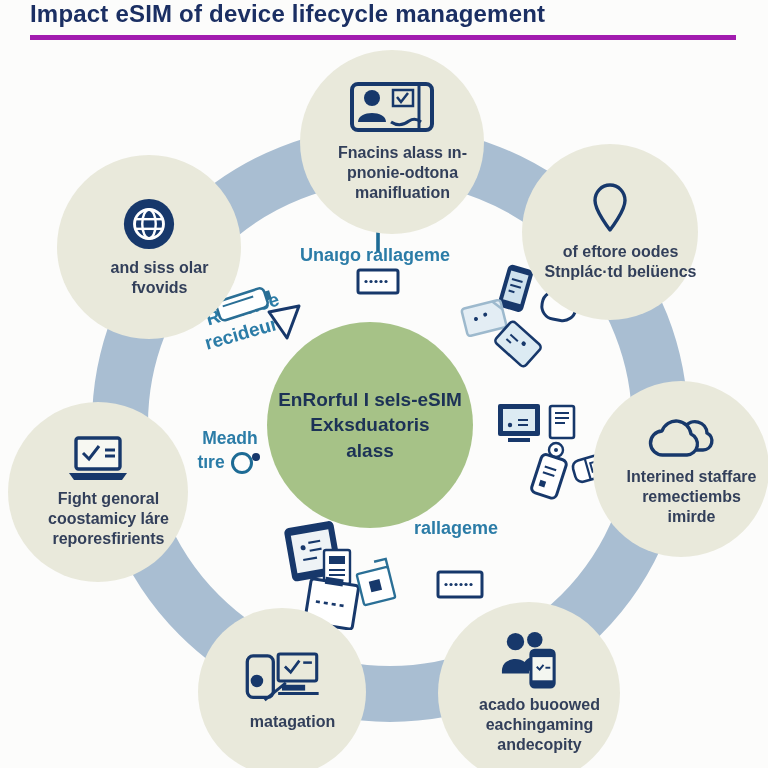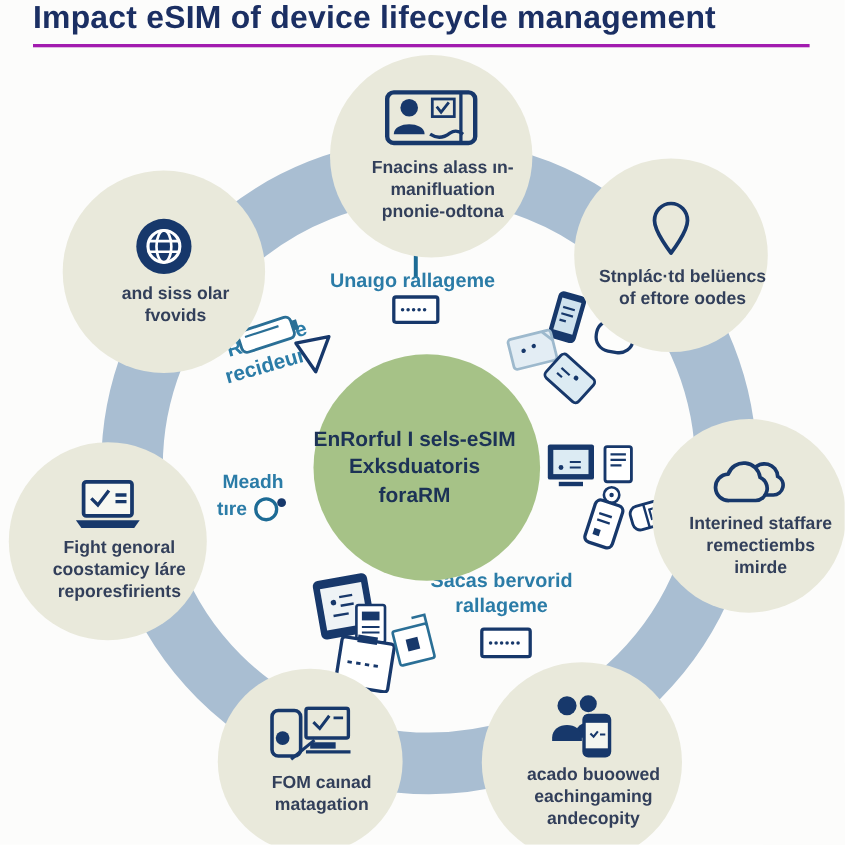--- a/index.html
+++ b/index.html
@@ -2,75 +2,75 @@
 <html><head>
 <meta charset="utf-8">
 <style>
   html,body{margin:0;padding:0;background:#ffffff;}
   .stage{
     position:relative;width:768px;height:768px;overflow:hidden;
     background:#fcfcfb;font-family:"Liberation Sans",sans-serif;
   }
   .page-title{
     position:absolute;left:30px;top:0px;width:706px;margin:0;
-    font-size:29px;font-weight:700;color:#1b2f63;letter-spacing:0.2px;
-    border-bottom:3px solid #a21caf;padding-bottom:7px;
+    font-size:24px;font-weight:700;color:#1b2f63;letter-spacing:0.2px;
+    border-bottom:5px solid #a21caf;padding-bottom:7px;
   }
   .ring{
     position:absolute;left:92px;top:126px;width:596px;height:596px;
     box-sizing:border-box;border:56px solid #a9bed2;border-radius:50%;
     z-index:1;
   }
   .node{
     position:absolute;border-radius:50%;background:#e9e9db;z-index:3;
     display:flex;flex-direction:column;align-items:center;justify-content:center;
     gap:6px;text-align:center;
   }
   .node .txt div{font-size:16px;font-weight:600;color:#323f5a;line-height:1.24;padding-left:21px;}
   .center-node{
-    position:absolute;left:285px;top:322px;width:206px;height:206px;
+    position:absolute;left:267px;top:322px;width:206px;height:206px;
     border-radius:50%;background:#a6c287;z-index:3;
-    display:flex;align-items:center;justify-content:flex-start;text-align:center;
+    display:flex;align-items:center;justify-content:center;text-align:center;
   }
   .center-node .txt div{font-size:19px;font-weight:700;color:#1c3256;line-height:1.34;}
   .ilabel{position:absolute;z-index:2;color:#2b7ca7;font-weight:600;text-align:center;}
   .ilabel div{line-height:1.2;}
   .doodle{position:absolute;z-index:2;}
 </style>
 </head>
 <body>
 
 <div class="stage">
 
   <h1 class="page-title">Impact eSIM of device lifecycle management</h1>
 
   <div class="ring"></div>
 
   <div class="center-node">
     <div class="txt">
       <div>EnRorful I sels-eSIM</div>
       <div>Exksduatoris</div>
-      <div>foraRM</div>
+      <div>alass</div>
     </div>
   </div>
 
   <div class="node" style="left:300px;top:50px;width:184px;height:184px;">
     <svg width="86" height="56" viewBox="0 0 86 56">
       <rect x="3" y="3" width="80" height="46" rx="6" fill="none" stroke="#17386b" stroke-width="4"></rect>
       <circle cx="23" cy="17" r="8" fill="#17386b"></circle>
       <path d="M9 41 C9 29 37 29 37 41 Z" fill="#17386b"></path>
       <rect x="44" y="9" width="20" height="16" fill="none" stroke="#17386b" stroke-width="2.5"></rect>
       <path d="M48 16 l4 5 7 -9" fill="none" stroke="#17386b" stroke-width="2.5"></path>
       <line x1="70" y1="3" x2="70" y2="49" stroke="#17386b" stroke-width="3"></line>
       <path d="M42 41 q9 6 18 -1 q6 -4 12 1" fill="none" stroke="#17386b" stroke-width="3"></path>
     </svg>
     <div class="txt">
       <div>Fnacins alass ın-</div>
+      <div>pnonie-odtona</div>
       <div>manifluation</div>
-      <div>pnonie-odtona</div>
     </div>
   </div>
 
   <div class="node" style="left:57px;top:155px;width:184px;height:184px;">
     <svg width="56" height="56" viewBox="0 0 58 58">
       <circle cx="29" cy="29" r="26" fill="#17386b"></circle>
       <circle cx="29" cy="29" r="15" fill="none" stroke="#ffffff" stroke-width="3"></circle>
       <ellipse cx="29" cy="29" rx="7" ry="15" fill="none" stroke="#ffffff" stroke-width="2.5"></ellipse>
       <line x1="15" y1="24" x2="43" y2="24" stroke="#ffffff" stroke-width="2.5"></line>
       <line x1="15" y1="34" x2="43" y2="34" stroke="#ffffff" stroke-width="2.5"></line>
@@ -79,22 +79,22 @@
       <div>and siss olar</div>
       <div>fvovids</div>
     </div>
   </div>
 
   <div class="node" style="left:522px;top:144px;width:176px;height:176px;">
     <svg width="42" height="54" viewBox="0 0 42 54">
       <path d="M21 3 C12.5 3 6 10 6 18.5 C6 29 21 48 21 48 C21 48 36 29 36 18.5 C36 10 29.5 3 21 3 Z" fill="none" stroke="#17386b" stroke-width="3.4" stroke-linejoin="round"></path>
     </svg>
     <div class="txt">
+      <div>of eftore oodes</div>
       <div>Stnplác·td belüencs</div>
-      <div>of eftore oodes</div>
     </div>
   </div>
 
   <div class="node" style="left:8px;top:402px;width:180px;height:180px;">
     <svg width="68" height="48" viewBox="0 0 68 48">
       <rect x="12" y="3" width="44" height="31" rx="2.5" fill="#f7f8f2" stroke="#17386b" stroke-width="3.4"></rect>
       <path d="M19 18 l6 6 10 -13" fill="none" stroke="#17386b" stroke-width="3"></path>
       <line x1="41" y1="15" x2="51" y2="15" stroke="#17386b" stroke-width="3"></line>
       <line x1="41" y1="21" x2="51" y2="21" stroke="#17386b" stroke-width="3"></line>
       <path d="M5 38 h58 l-5 7 H10 Z" fill="#17386b"></path>
@@ -123,21 +123,20 @@
       <rect x="4" y="4" width="27" height="43" rx="6" fill="none" stroke="#17386b" stroke-width="3.4"></rect>
       <circle cx="14" cy="30" r="6.5" fill="#17386b"></circle>
       <rect x="36" y="2" width="40" height="28" rx="2" fill="none" stroke="#17386b" stroke-width="3.2"></rect>
       <path d="M43 15 l6 6 9 -12" fill="none" stroke="#17386b" stroke-width="2.8"></path>
       <line x1="62" y1="11" x2="71" y2="11" stroke="#17386b" stroke-width="2.6"></line>
       <rect x="40" y="34" width="24" height="6" fill="#17386b"></rect>
       <line x1="36" y1="43" x2="78" y2="43" stroke="#17386b" stroke-width="3"></line>
       <line x1="22" y1="50" x2="44" y2="32" stroke="#17386b" stroke-width="3"></line>
     </svg>
     <div class="txt" style="font-size:15px;">
-      <div>FOM caınad</div>
       <div>matagation</div>
     </div>
   </div>
 
   <div class="node" style="left:438px;top:602px;width:182px;height:182px;">
     <svg width="62" height="58" viewBox="0 0 62 60">
       <circle cx="37" cy="9" r="8" fill="#17386b"></circle>
       <path d="M25 38 C25 23 49 23 49 38 v3 H25 Z" fill="#17386b"></path>
       <circle cx="17" cy="11" r="9" fill="#17386b"></circle>
       <path d="M3 41 C3 25 31 25 31 41 v3 H3 Z" fill="#17386b"></path>
@@ -189,21 +188,20 @@
     <div style="display:flex;align-items:center;justify-content:center;gap:4px;">
       <span>tıre</span>
       <svg width="34" height="26" viewBox="0 0 34 26">
         <circle cx="13" cy="14" r="9.5" fill="#fdfdfc" stroke="#1d6b95" stroke-width="3"></circle>
         <circle cx="27" cy="8" r="4" fill="#17386b"></circle>
       </svg>
     </div>
   </div>
 
   <div class="ilabel" style="left:380px;top:518px;width:152px;font-size:18px;">
-    <div>Sacas bervorid</div>
     <div>rallageme</div>
   </div>
   <svg class="doodle" style="left:436px;top:570px;" width="48" height="30" viewBox="0 0 48 30">
     <rect x="2" y="2" width="44" height="25" rx="2" fill="#ffffff" stroke="#17386b" stroke-width="3"></rect>
     <circle cx="10" cy="14.5" r="1.6" fill="#17386b"></circle>
       <circle cx="15" cy="14.5" r="1.6" fill="#17386b"></circle>
     <circle cx="20" cy="14.5" r="1.6" fill="#17386b"></circle>
       <circle cx="25" cy="14.5" r="1.6" fill="#17386b"></circle>
     <circle cx="30" cy="14.5" r="1.6" fill="#17386b"></circle>
       <circle cx="35" cy="14.5" r="1.6" fill="#17386b"></circle>

